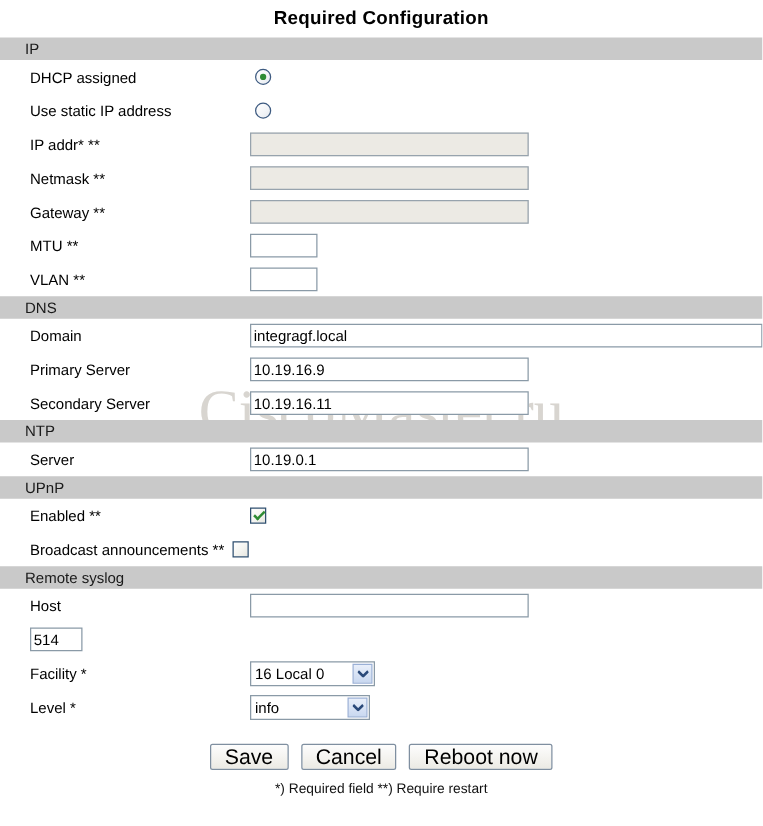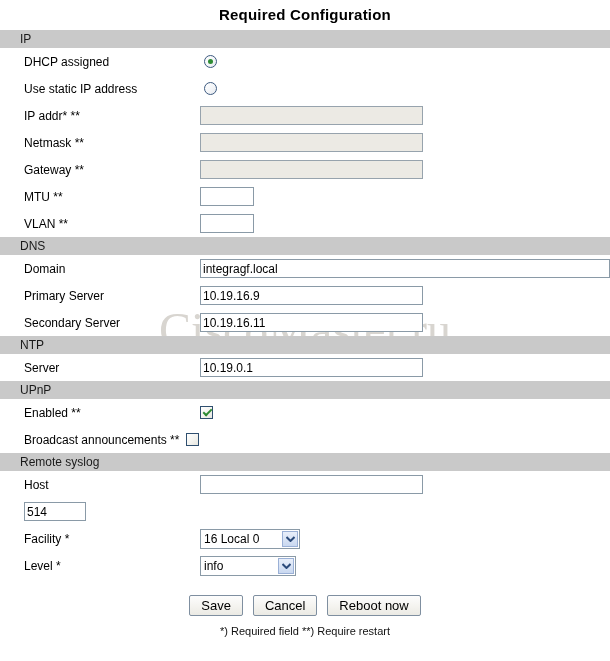--- a/index.html
+++ b/index.html
@@ -105,21 +105,21 @@
     line-height: 17px;
   }
   .tf.disabled {
     background: #eceae4;
     border: 1px solid #97a3ad;
     color: #555;
   }
   .tf.w-wide   { width: 414px; }   
   .tf.w-med    { width: 223px; }   
   .tf.w-small  { width: 54px; }    
-  .tf.w-port   { width: 62px; }    
+  .tf.w-port   { width: 42px; }    
 
   
   .radio {
     width: 13px;
     height: 13px;
     border-radius: 50%;
     border: 1px solid #3d5a80;
     background: linear-gradient(135deg,#ffffff 0%,#f2f4f7 60%,#e3e8ee 100%);
     box-sizing: border-box;
     display: inline-block;
@@ -197,21 +197,21 @@
   .button-row {
     display: flex;
     justify-content: center;
     gap: 10px;
     margin-top: 16px;
     position: relative;
     z-index: 3;
   }
   .btn {
     font-family: "Liberation Sans", sans-serif;
-    font-size: 13px;
+    font-size: 17px;
     color: #000;
     background: linear-gradient(180deg,#fdfdfd 0%,#f4f3ef 55%,#ebeae4 100%);
     border: 1px solid #7f8fa0;
     border-radius: 2px;
     height: 21px;
     line-height: 19px;
     padding: 0 11px;
     box-sizing: border-box;
     cursor: pointer;
   }

